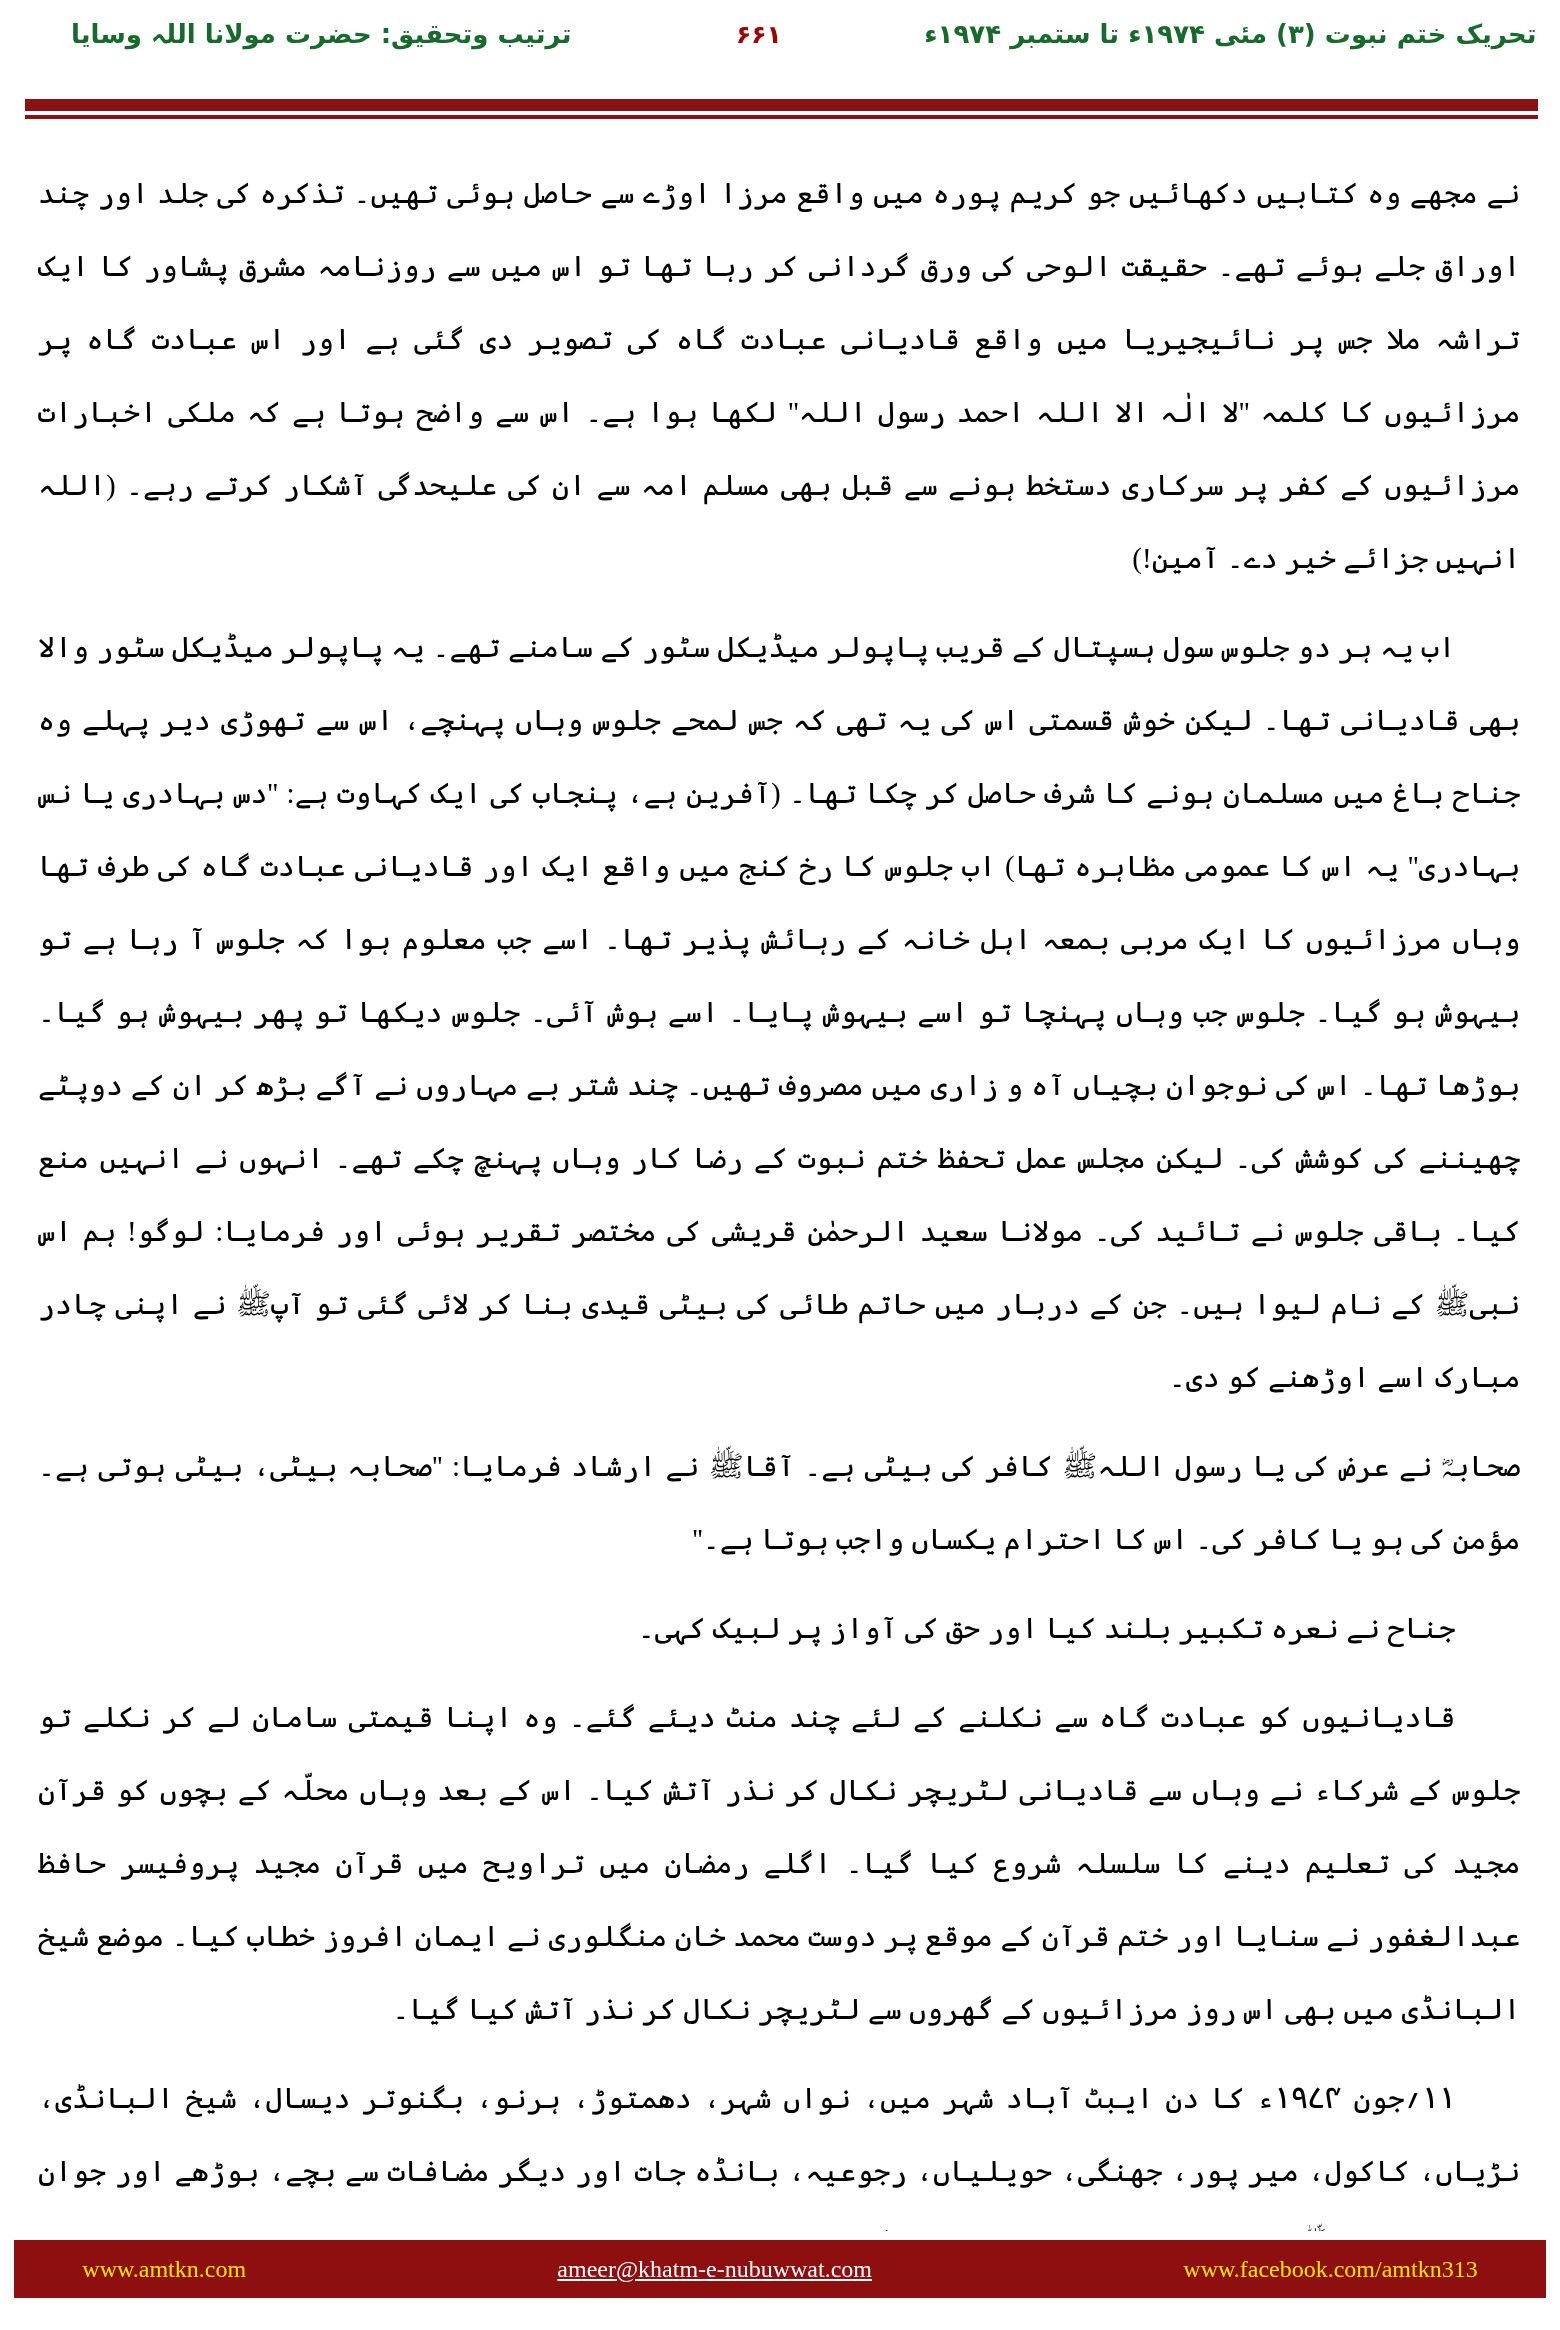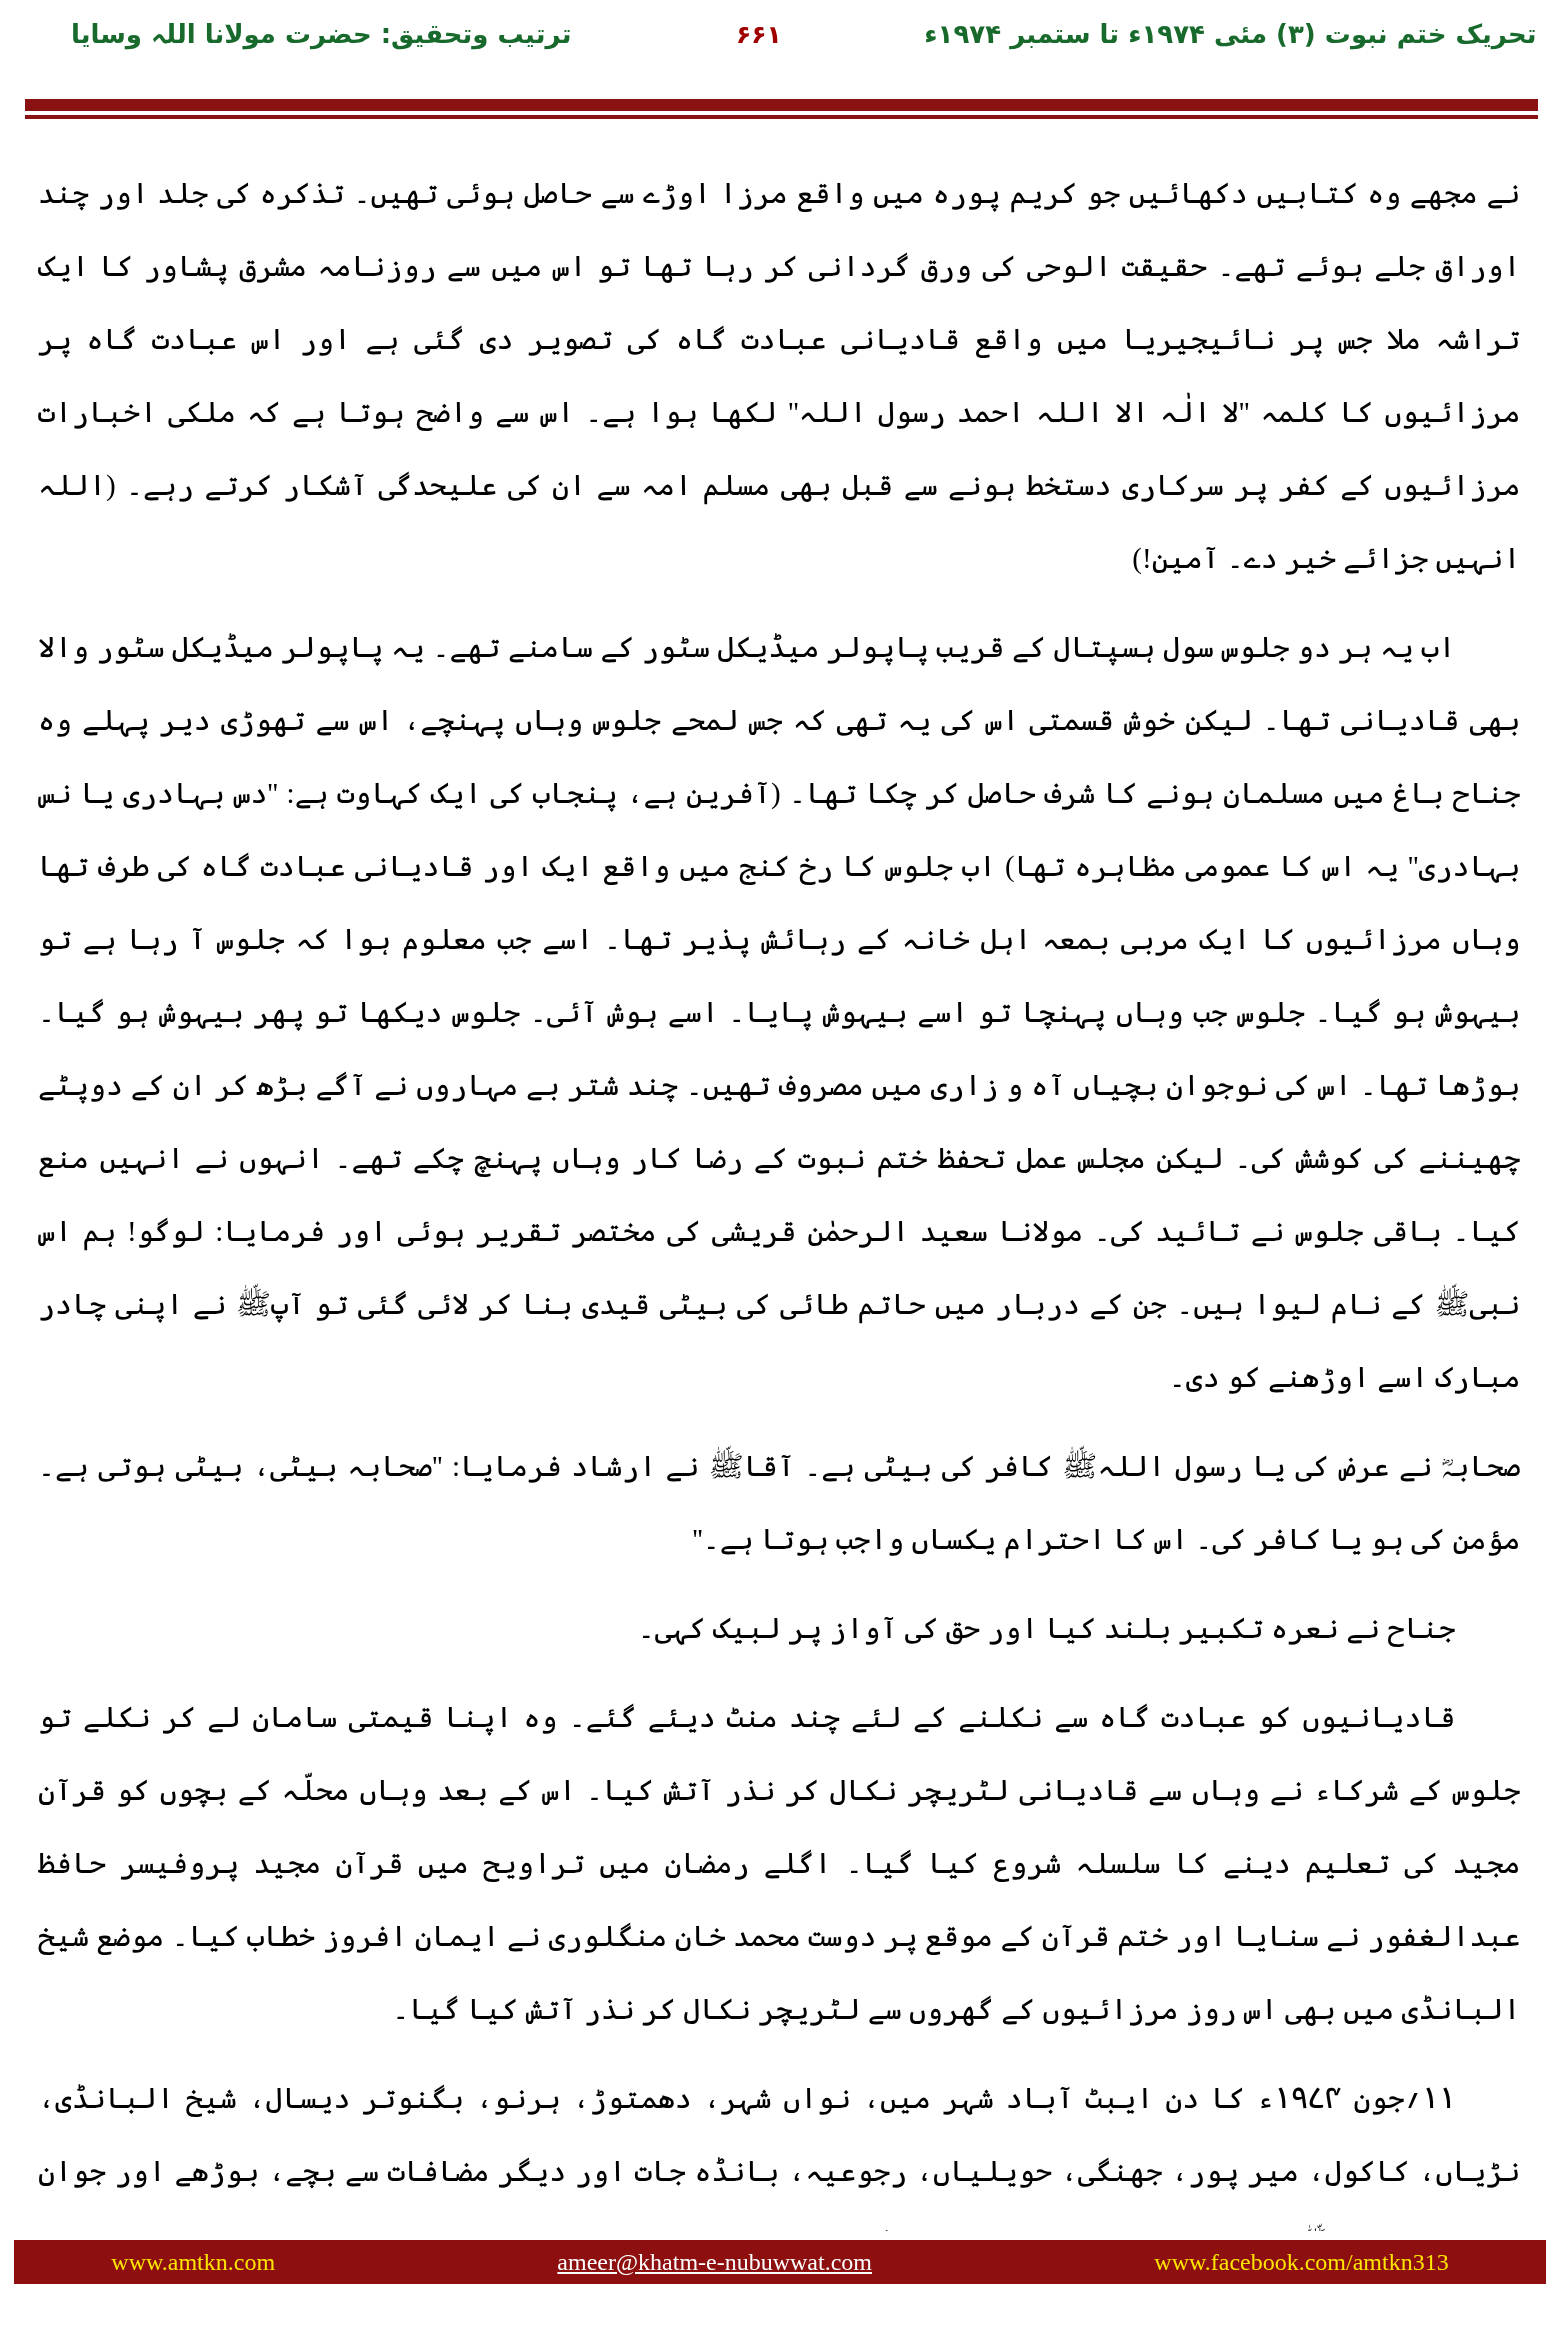--- a/index.html
+++ b/index.html
@@ -43,25 +43,25 @@
     text-align:justify;
     color:#000;
     font-size:29px;
     line-height:73px;
     overflow:hidden;
   }
   #body-text p{margin:16px;padding:0;font-family:Liberation Serif, serif;}
   #body-text p.indent{text-indent:65px;}
   
   #footer{
-    position:absolute;left:14.3px;right:14.3px;top:2240px;height:44px;
+    position:absolute;left:14.3px;right:14.3px;top:2240px;height:58px;
     background:var(--footer,#8e0f0f);
     display:flex;direction:ltr;
     justify-content:space-between;align-items:center;
-    padding:0 97px;box-sizing:border-box;
+    padding:0 68px;box-sizing:border-box;
     font-family:"Liberation Serif",serif;
     font-size:24px;
   }
   .footer-yellow{color:var(--fyellow,#ffe600);}
   .footer-white{color:#ffffff;text-decoration:underline;}
 </style>
 </head>
 <body>
 
 <div id="page" style="--green: #176a2c; --pageno: #a00000; --rule: #8a1212; --footer: #8e0f0f; --fyellow: #ffe600;">

